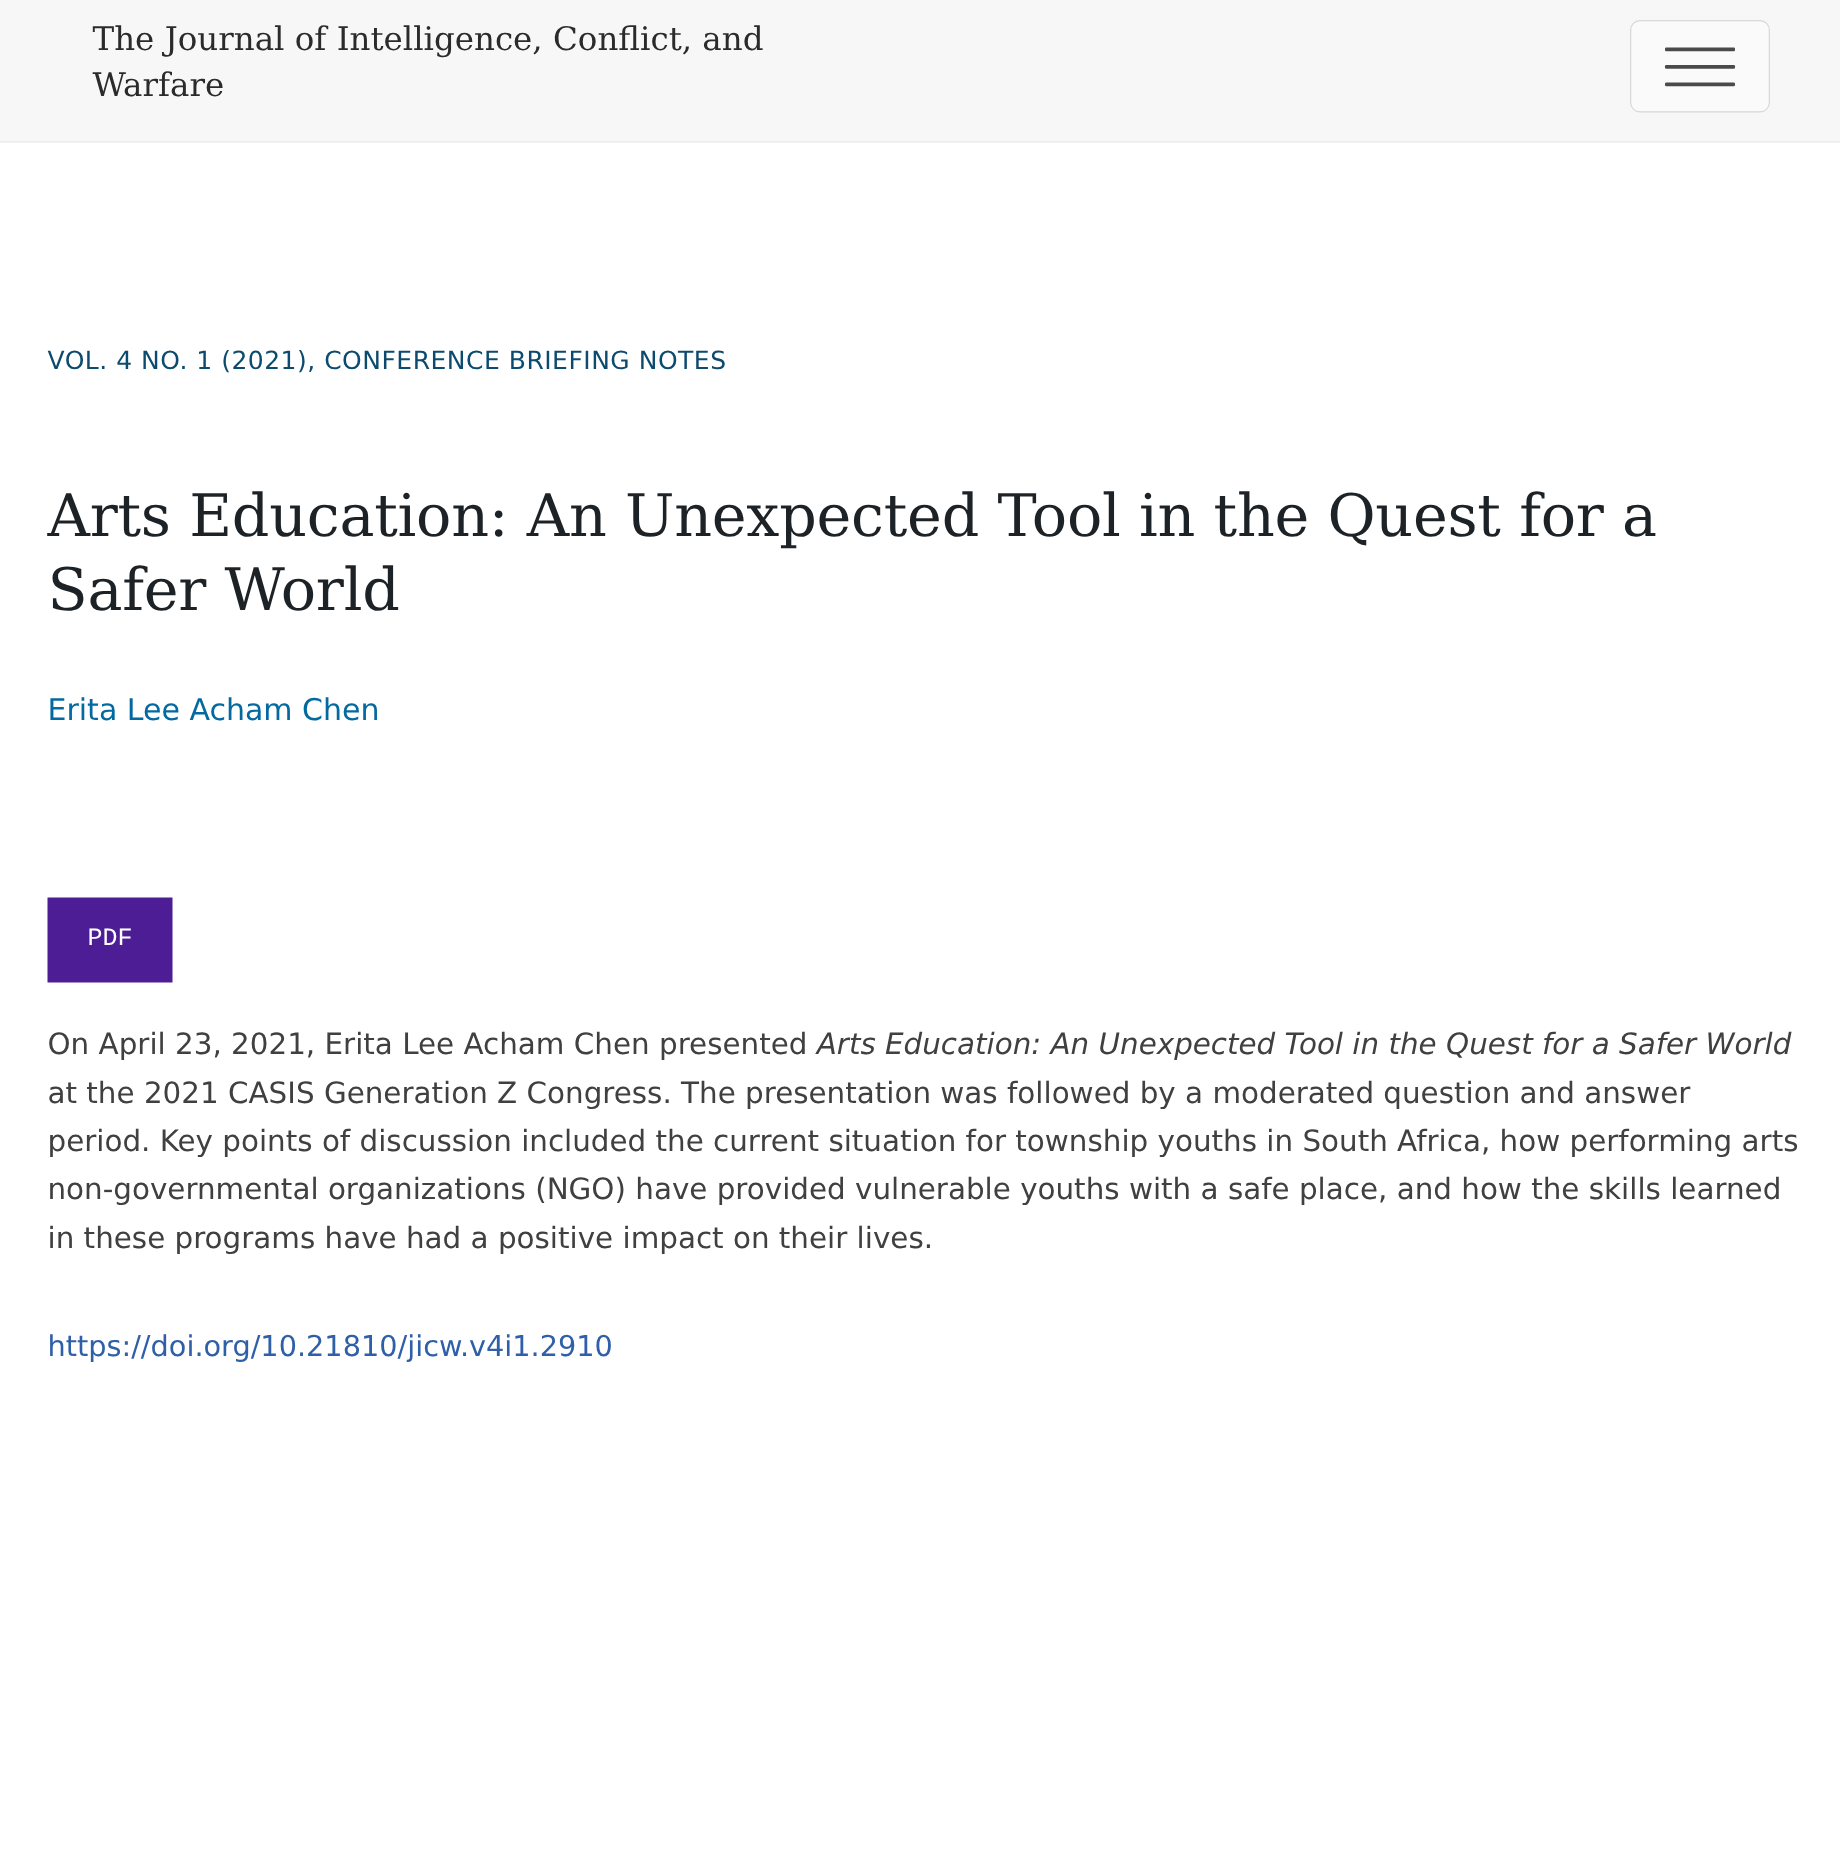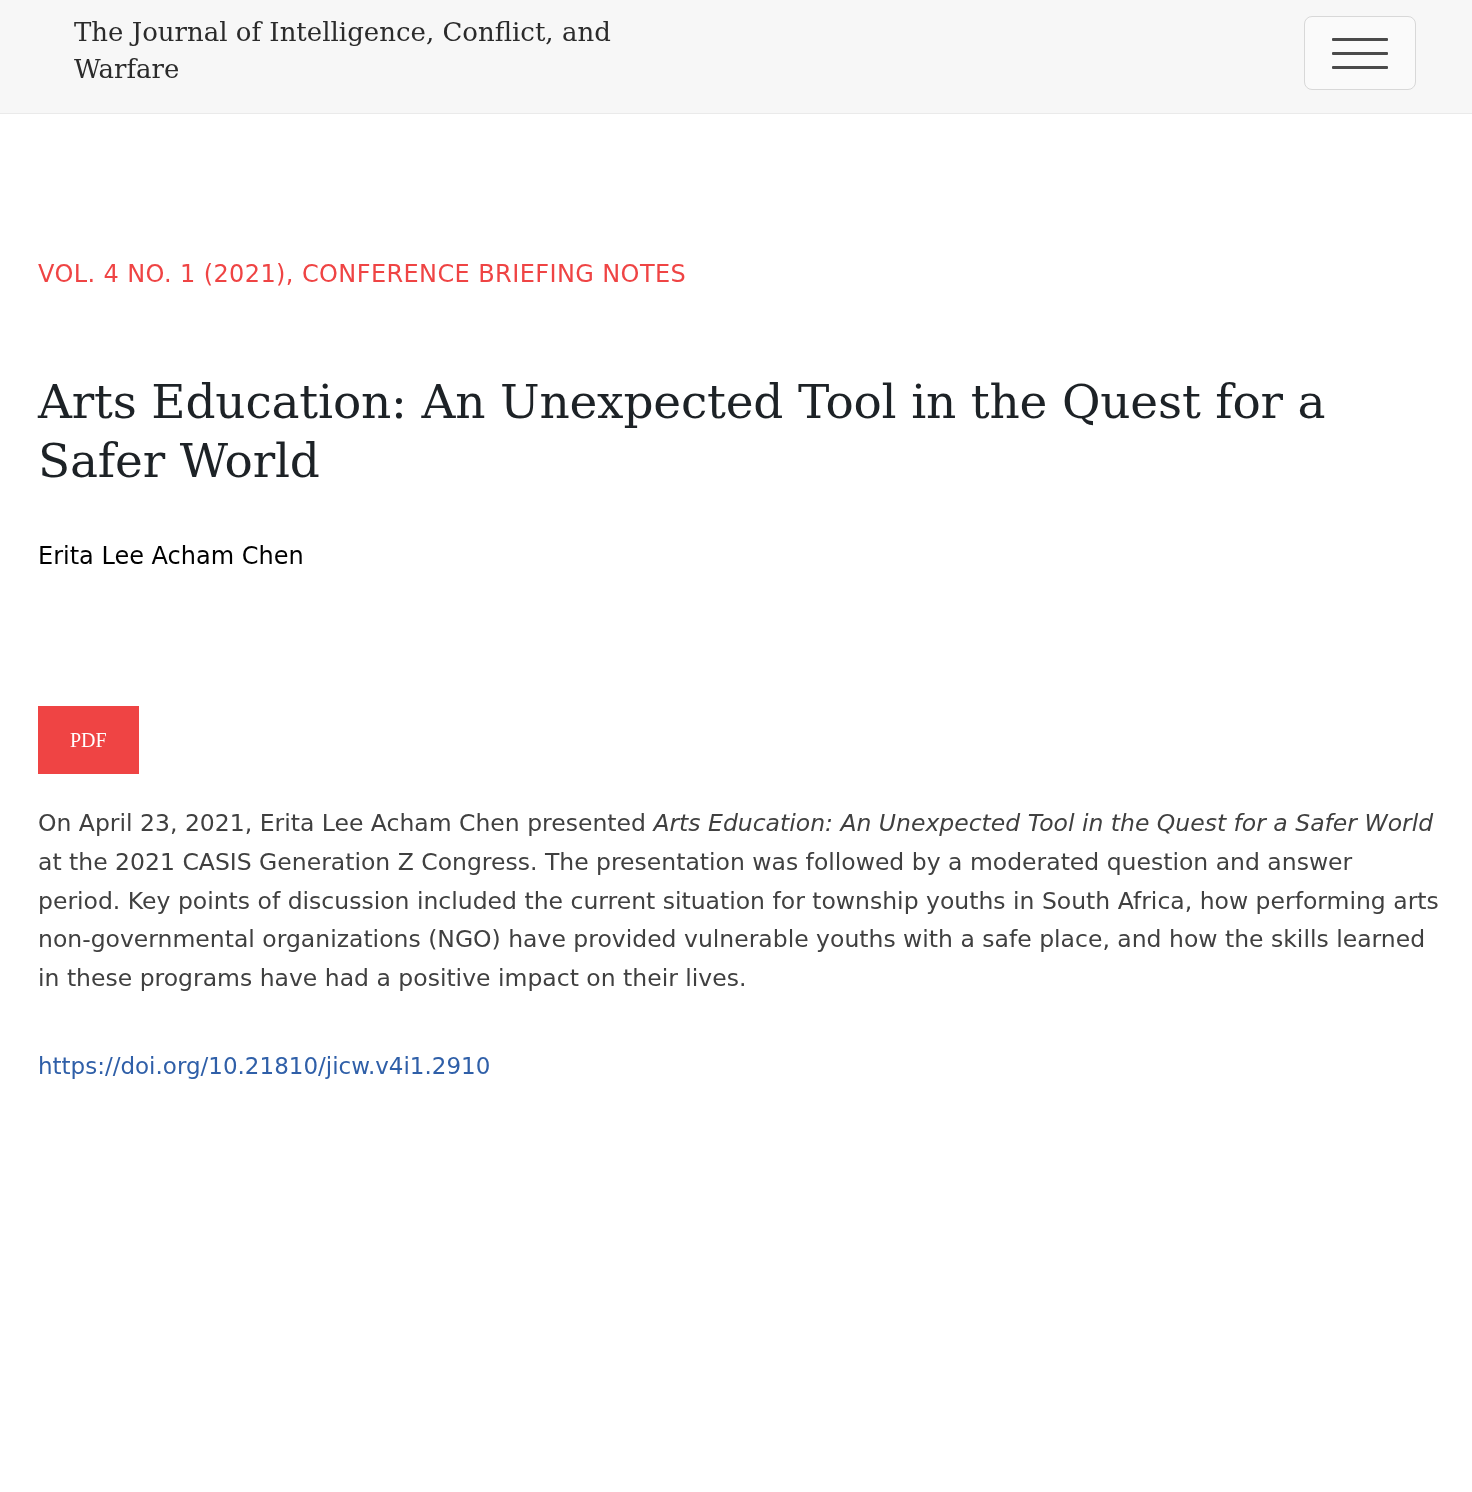--- a/index.html
+++ b/index.html
@@ -57,61 +57,61 @@
     border-radius: 1px;
   }
 
   
   .page {
     padding: 0 30px 0 38px;
   }
   .spacer-top { height: 146px; }
 
   .issue-line {
-    font-size: 24px;
+    font-size: 20px;
     letter-spacing: 0.4px;
-    color: #ef4444;
-    margin: 0 0 6px 0;
+    color: #0c4a6e;
+    margin: 16px 0 6px 0;
   }
   .published-line {
     font-size: 21px;
     color: #6b7075;
     margin: 0;
   }
 
   .article-title {
     font-family: "DejaVu Serif", serif;
     font-size: 47px;
     line-height: 1.26;
     font-weight: 400;
     color: #1d2226;
     margin: 84px 0 0 0;
     letter-spacing: -0.2px;
   }
 
   .authors {
     font-size: 24px;
-    color: #000000;
+    color: #0369a1;
     margin: 52px 0 0 0;
   }
 
   .pdf-wrap {
     margin-top: 136px;
   }
   .pdf-button {
     display: inline-block;
-    background: #ef4444;
+    background: #4c1d95;
     color: #ffffff;
     font-size: 20px;
     padding: 24px 32px;
     text-decoration: none;
     border: none;
     cursor: pointer;
     line-height: 1;
-    font-family: Liberation Serif, serif;
+    font-family: Liberation Mono, monospace;
   }
 
   .abstract-heading {
     font-family: "DejaVu Serif", serif;
     font-size: 41px;
     font-weight: 400;
     color: #6f7478;
     margin: 98px 0 0 0;
   }
 

